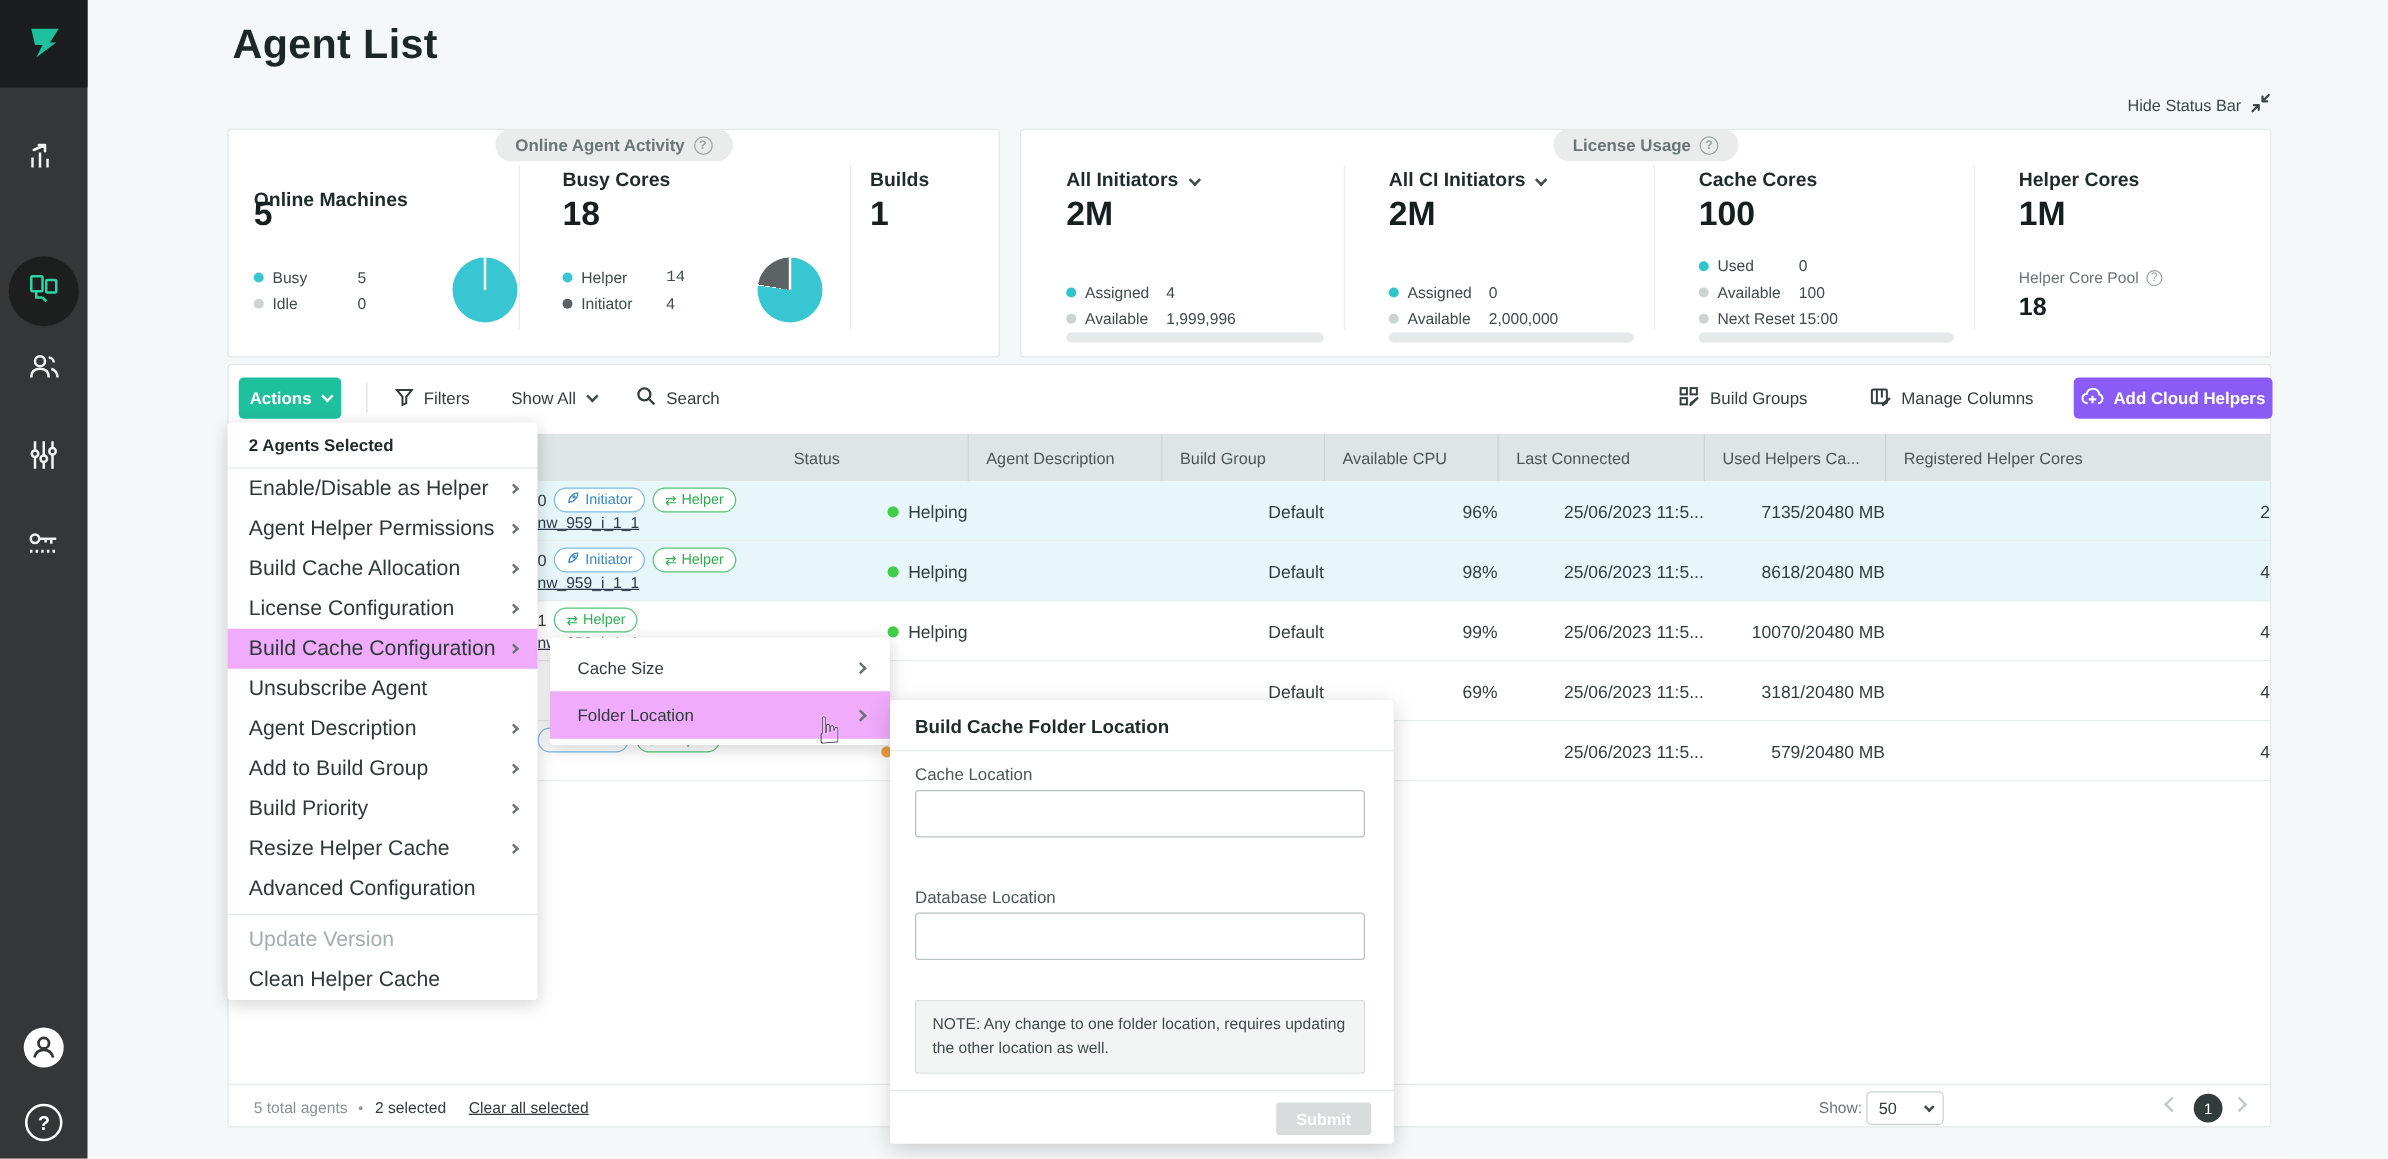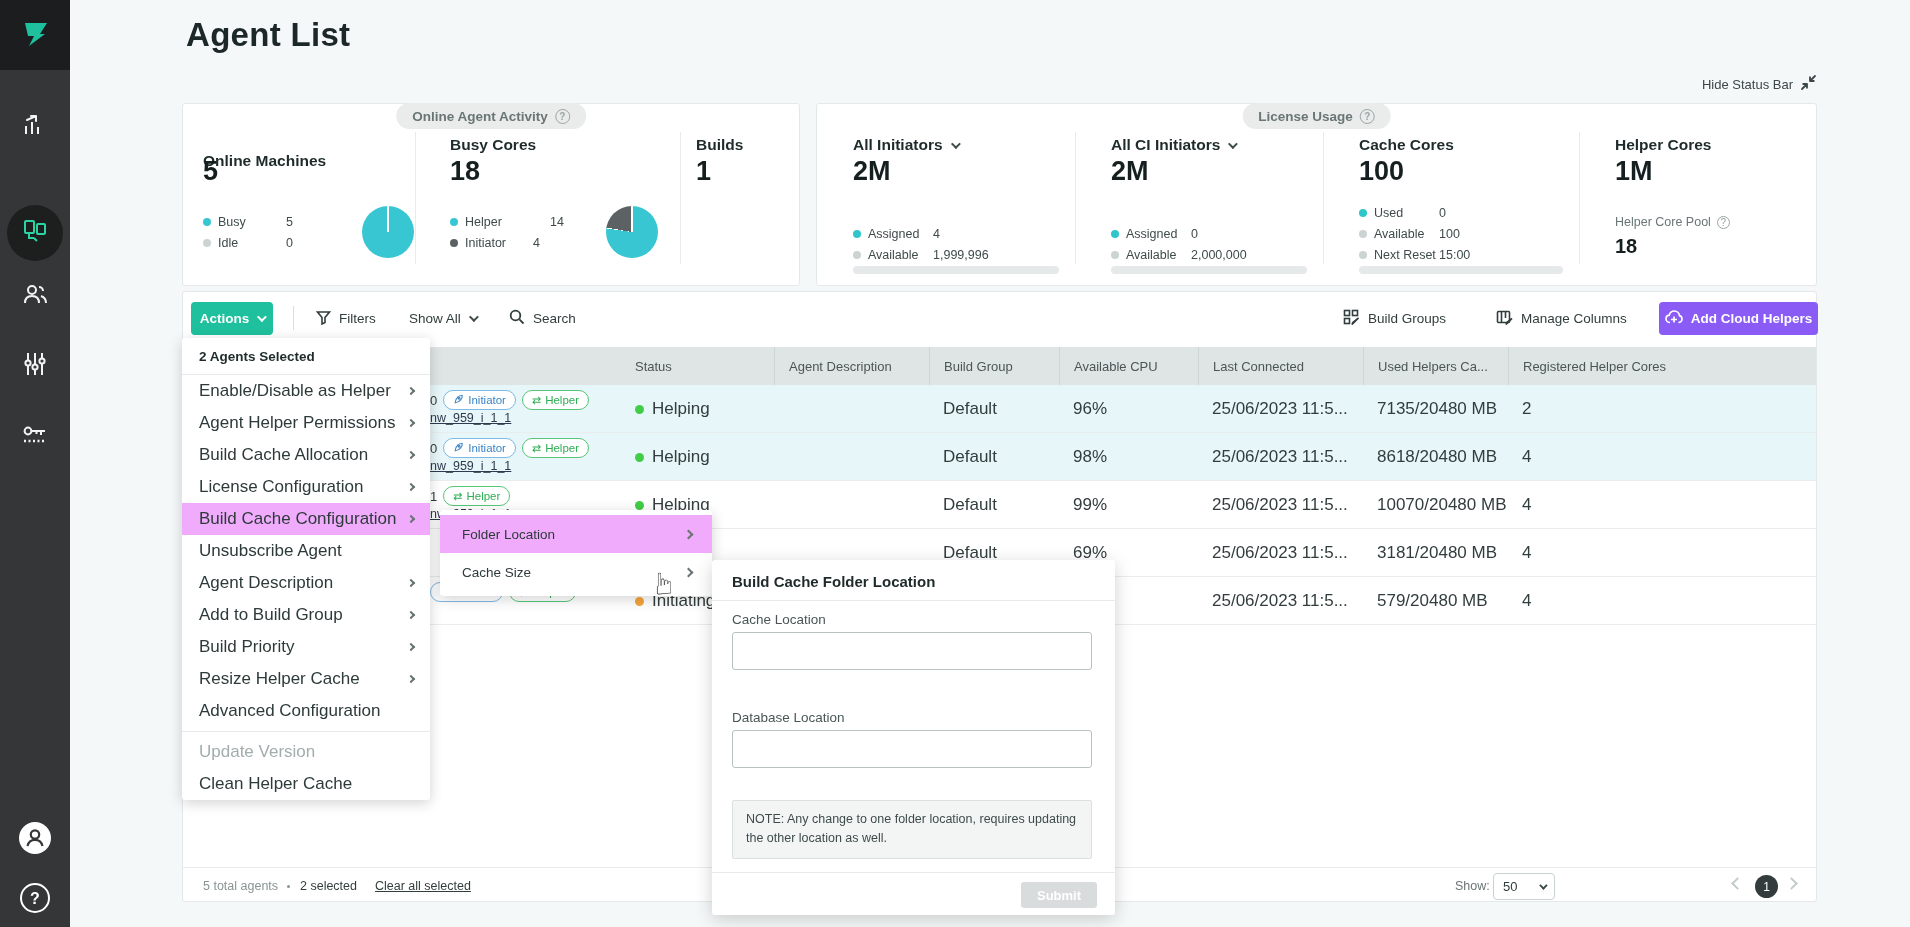--- a/index.html
+++ b/index.html
@@ -46,21 +46,21 @@
   #actions-btn .chev { border-color:#fff; }
   .tool-item { position:absolute; top:10px; height:33px; display:flex; align-items:center; gap:8px; font-size:13.5px; color:#323d3d; cursor:pointer; white-space:nowrap; }
   #toolbar-div { left:110px; top:14px; height:24px; width:1px; background:#d9dfdf; }
   #add-helpers-btn { left:1476px; top:10px; width:159px; height:33px; border-radius:4px; display:flex; align-items:center; justify-content:center; gap:8px; color:#fff; font-size:13.5px; font-weight:700; cursor:pointer; }
 
   
   #thead { left:0; top:55px; width:1633px; height:38px; background:#dfe5e4; }
   .th { position:absolute; top:0; height:38px; display:flex; align-items:center; padding-left:14px; font-size:13px; color:#4b5655; border-left:1px solid #cdd6d5; white-space:nowrap; overflow:hidden; }
   .th:first-child { border-left:none; }
   .trow { position:absolute; left:0; width:1633px; height:48px; border-bottom:1px solid #e9eded; }
-  .cell { position:absolute; top:0; height:48px; display:flex; align-items:center; padding-left:14px; font-size:17px; color:#323d3d; white-space:nowrap; }
+  .cell { position:absolute; top:0; height:48px; display:flex; align-items:center; padding-left:14px; font-size:14px; color:#323d3d; white-space:nowrap;justify-content:flex-end; }
   .status-dot { width:9px; height:9px; border-radius:50%; margin-right:8px; flex:0 0 auto; }
   .agent-line1 { position:absolute; left:247px; top:5px; height:20px; display:flex; align-items:center; gap:6px; font-size:13px; color:#323d3d; }
   .agent-name { position:absolute; left:247px; top:26px; font-size:12.5px; color:#2e3b4e; text-decoration:underline; }
   .badge { height:20px; border-radius:10px; display:inline-flex; align-items:center; gap:4px; padding:0 9px; font-size:11.5px; background:#fff; white-space:nowrap; }
   .badge-initiator { border:1px solid #7fb9e6; color:#3c85c6; }
   .badge-helper { border:1px solid #57c577; color:#2fae53; }
 
   
   #card-footer { left:0; top:575px; width:1633px; height:36px; border-top:1px solid #e7ebeb; }
   .foot-item { position:absolute; top:0; height:36px; display:flex; align-items:center; font-size:12.5px; }
@@ -211,21 +211,21 @@
           <div class="pie-line"></div>
         </div>
         <div class="vdiv" style="left: 232px; top: 28px; height: 132px;"></div>
         <div class="stat-title" style="left: 267px; top: 32px;">
           <span>Busy Cores</span>
         </div>
         <div class="stat-value" style="left: 267px; top: 52px;">18</div>
         <div class="legend-row" style="left: 267px; top: 111px;">
           <span class="legend-dot" style="background: rgb(56, 199, 210);"></span>
           <span>Helper</span>
-          <span class="legend-val" style="left: 100px;">14</span>
+          <span class="legend-val" style="left: 83px; font-family: Liberation Mono, monospace;">14</span>
         </div>
         <div class="legend-row" style="left: 267px; top: 132px;">
           <span class="legend-dot" style="background: rgb(92, 98, 100);"></span>
           <span>Initiator</span>
           <span class="legend-val" style="left: 83px;">4</span>
         </div>
         <div class="pie" style="left: 423px; top: 102px; width: 52px; height: 52px; background: conic-gradient(rgb(56, 199, 210) 0deg, rgb(56, 199, 210) 278deg, rgb(255, 255, 255) 278deg, rgb(255, 255, 255) 280deg, rgb(92, 98, 100) 280deg, rgb(92, 98, 100) 360deg);">
           <div class="pie-line"></div>
         </div>
         <div class="vdiv" style="left: 497px; top: 28px; height: 132px;"></div>
@@ -553,26 +553,26 @@
         <div class="menu-item disabled">
           <span>Update Version</span>
         </div>
         <div class="menu-item">
           <span>Clean Helper Cache</span>
         </div>
       </div>
   </div>
 
   <div class="abs" id="submenu">
+      <div class="menu-item">
+        <span>Cache Size</span>
+        <span class="chev"></span>
+      </div>
       <div class="menu-item hl">
         <span>Folder Location</span>
-        <span class="chev"></span>
-      </div>
-      <div class="menu-item">
-        <span>Cache Size</span>
         <span class="chev"></span>
       </div>
     </div>
 
   <div class="abs" id="dialog">
     <div id="dialog-title">Build Cache Folder Location</div>
     <div id="dialog-hr1"></div>
     <div id="dialog-fields">
         <div class="dlg-label" style="top: 52px;">Cache Location</div>
         <input class="dlg-input" placeholder="" style="top: 72px;">

